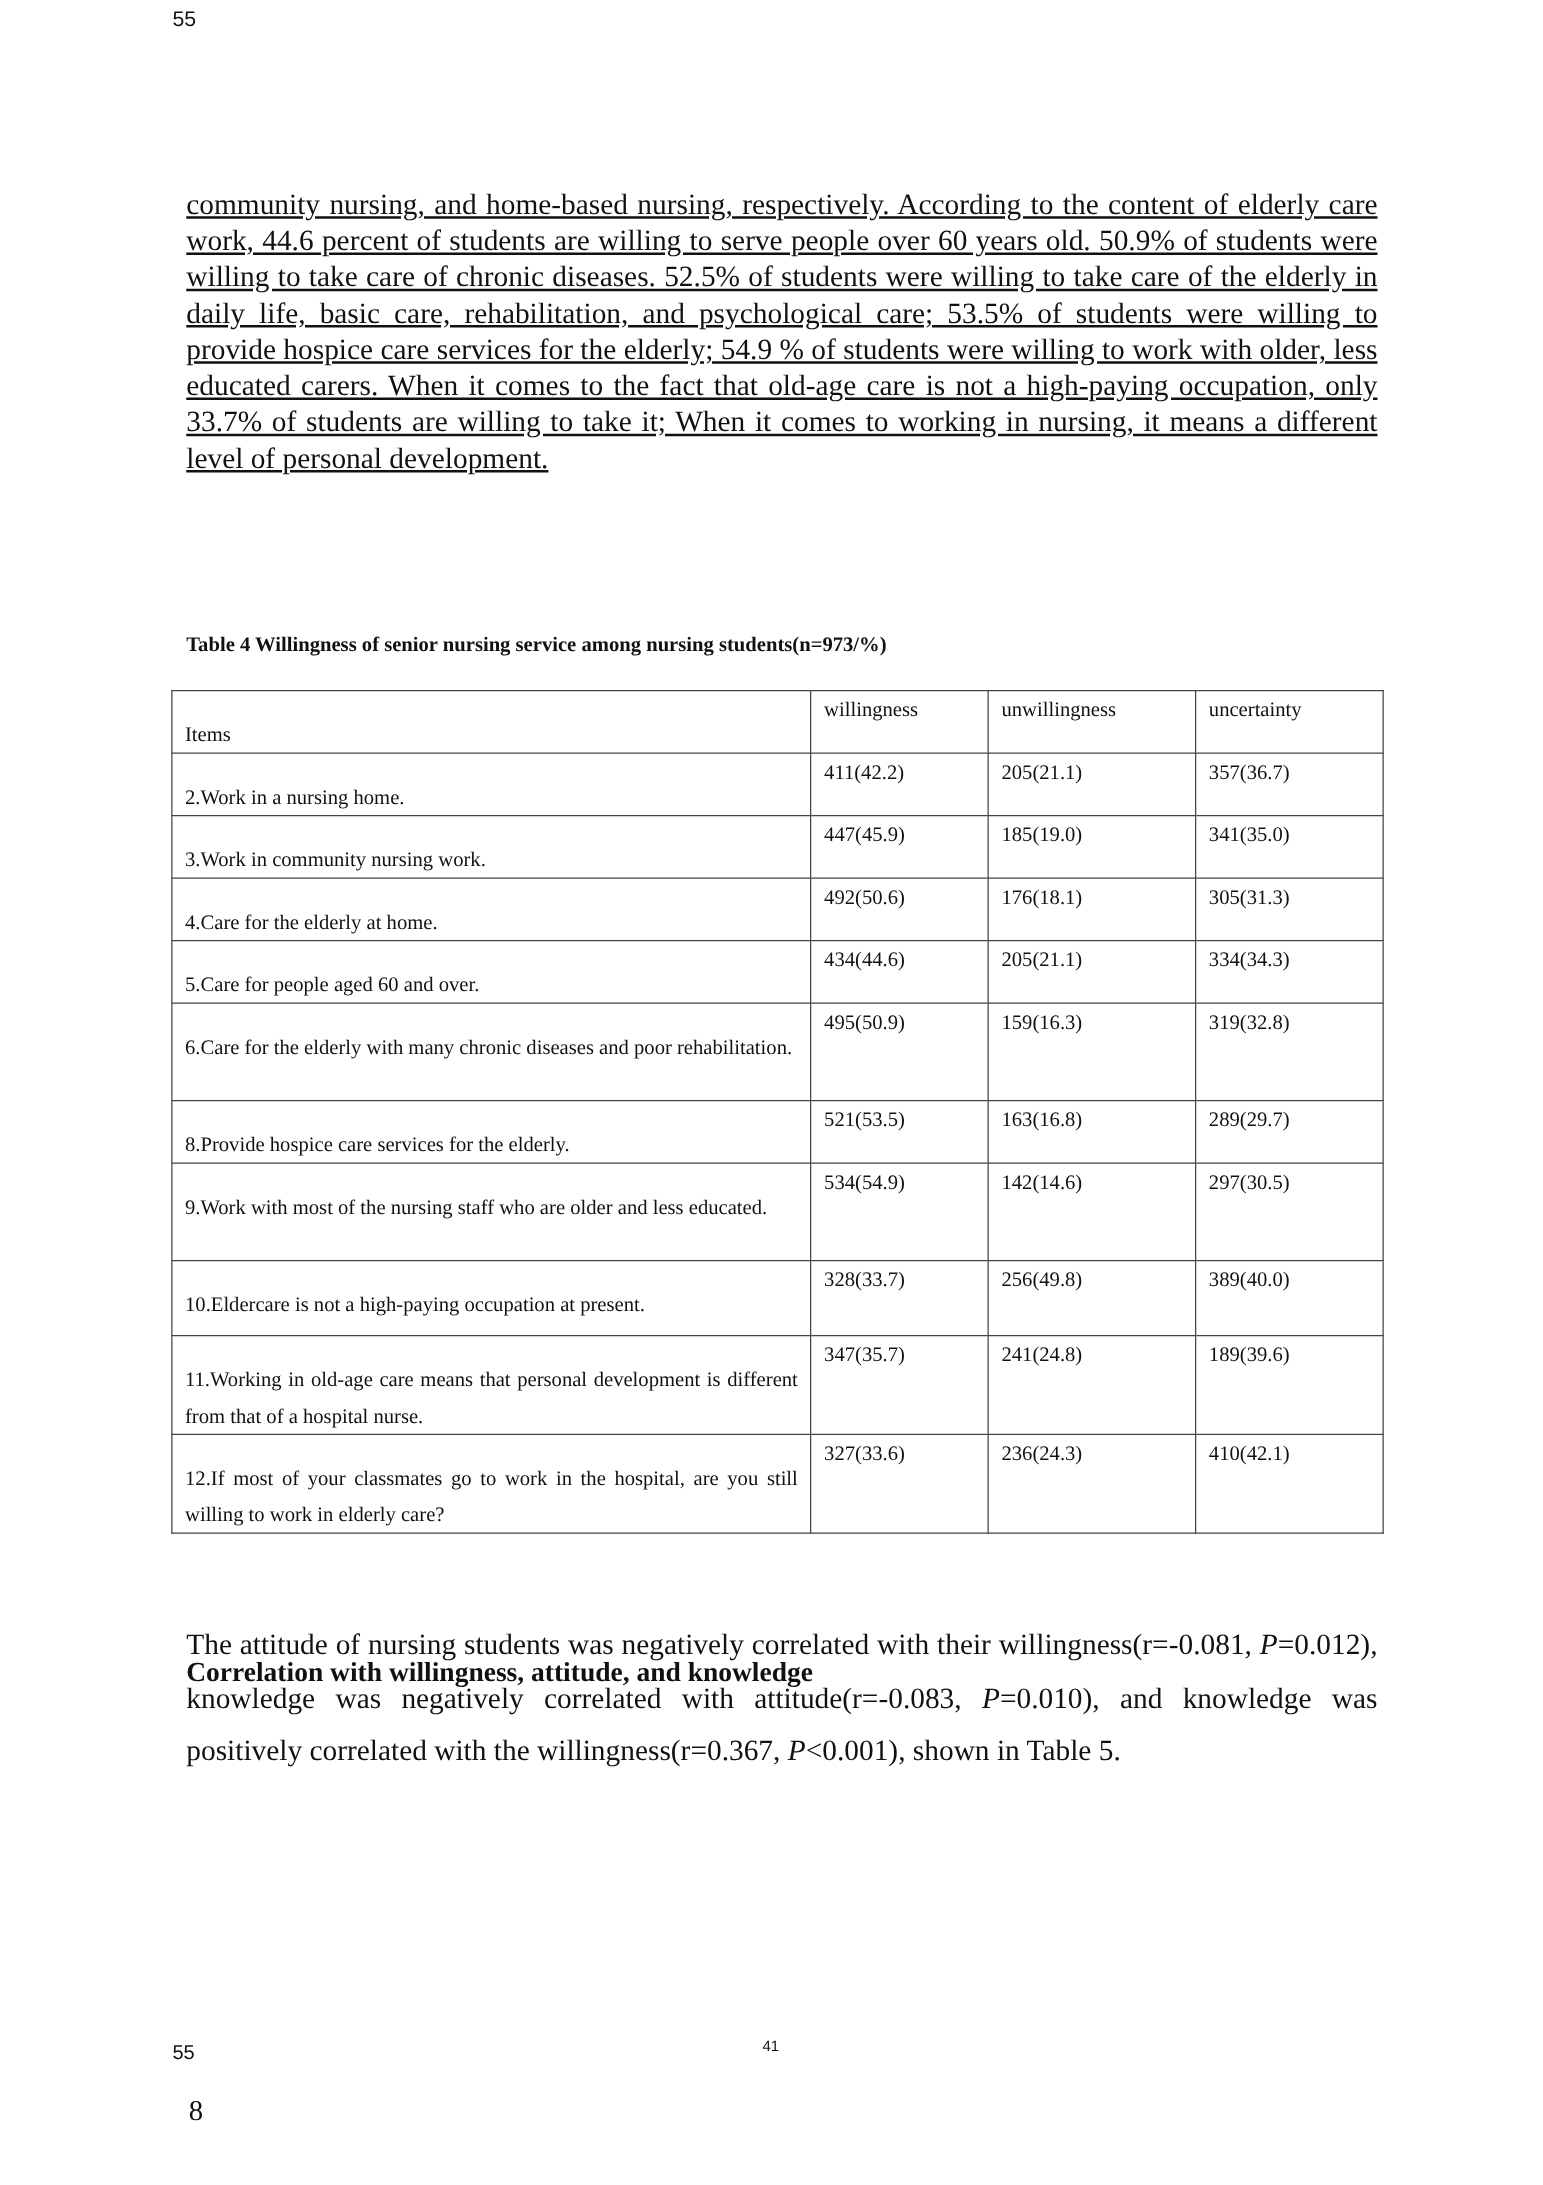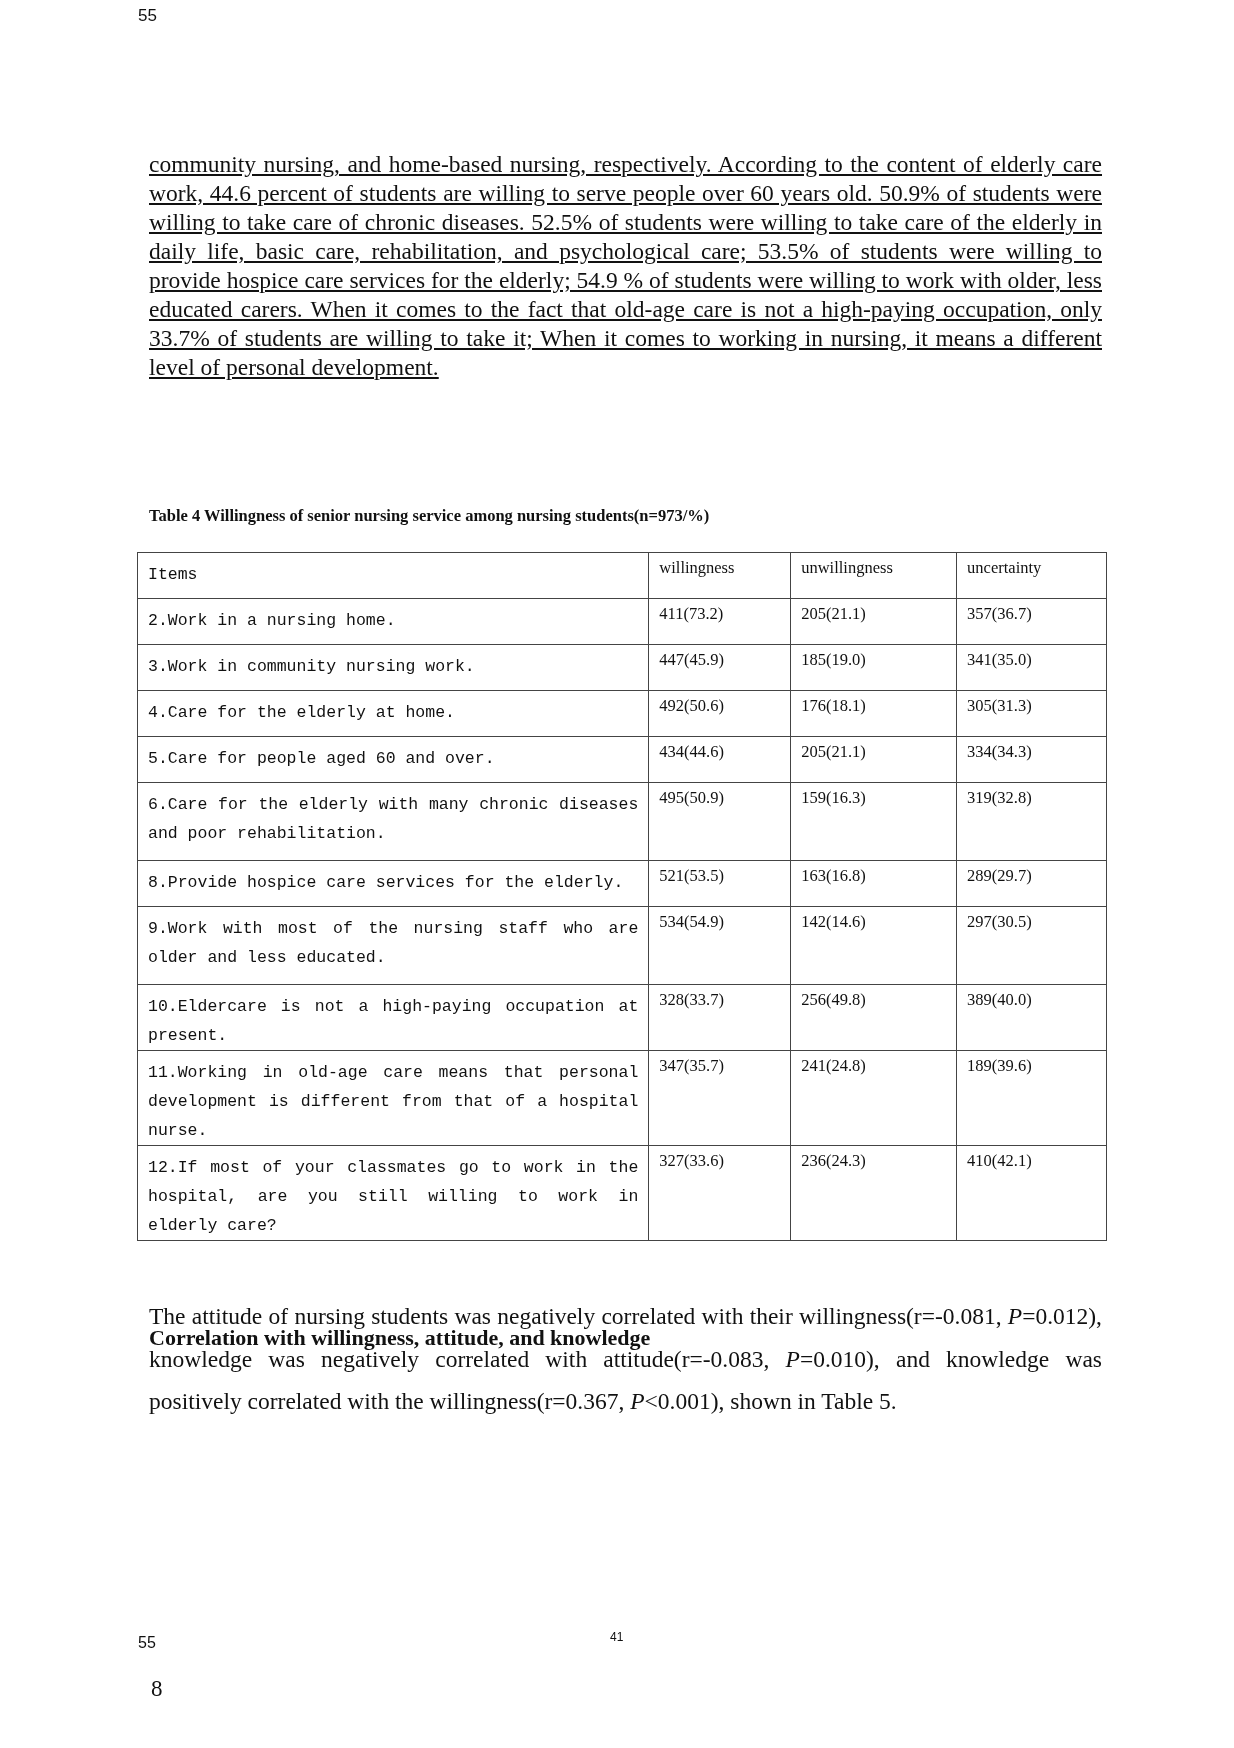--- a/index.html
+++ b/index.html
@@ -6,21 +6,21 @@
     body { width: 1234px; height: 1748px; position: relative; overflow: hidden; color: #111; }
     .abs { position: absolute; }
     .sans { font-family: "Liberation Sans", "DejaVu Sans", sans-serif; }
     .serif { font-family: "Liberation Serif", "DejaVu Serif", serif; }
     #header-num { left: 138px; top: 6px; font-size: 17px; }
     #body-text { left: 149px; top: 150px; width: 953px; font-size: 23.5px; line-height: 29px; text-align: justify; text-decoration: underline; }
     #body-text p { margin: 0; }
     #table-caption { left: 149px; top: 506px; font-size: 16.5px; font-weight: bold; }
     #data-table { left: 137px; top: 552px; width: 970px; border-collapse: collapse; font-size: 16.5px; }
     #data-table td { border: 1.3px solid #444; vertical-align: top; padding: 0 10px; line-height: 29px; }
-    #data-table td.item { width: 491px; text-align: justify; padding-top: 7px; padding-bottom: 0; font-family: Liberation Mono, monospace; }
+    #data-table td.item { width: 491px; text-align: justify; padding-top: 20px; padding-bottom: 0; }
     #data-table td.val { padding-top: 0; }
     #data-table td.c1 { width: 121px; }
     #data-table td.c2 { width: 145px; }
     #data-table td.c3 { width: 129px; }
     #section-heading { left: 149px; top: 1325px; font-size: 22px; font-weight: bold; }
     #corr-text { left: 149px; top: 1295px; width: 953px; font-size: 23.5px; line-height: 42.5px; text-align: justify; }
     #corr-text p { margin: 0; }
     #footer-left { left: 138px; top: 1634px; font-size: 16px; }
     #footer-center { left: 610px; top: 1630px; font-size: 12px; }
     #footer-bottom { left: 151px; top: 1676px; font-size: 23px; }
@@ -39,21 +39,21 @@
 <table id="data-table" class="abs serif">
   <tbody id="table-body">
     <tr style="height:46px">
       <td class="item">Items</td>
       <td class="val c1">willingness</td>
       <td class="val c2">unwillingness</td>
       <td class="val c3">uncertainty</td>
     </tr>
       <tr style="height: 46px;">
         <td class="item">2.Work in a nursing home.</td>
-        <td class="val c1">411(73.2)</td>
+        <td class="val c1">411(42.2)</td>
         <td class="val c2">205(21.1)</td>
         <td class="val c3">357(36.7)</td>
       </tr>
       <tr style="height: 46px;">
         <td class="item">3.Work in community nursing work.</td>
         <td class="val c1">447(45.9)</td>
         <td class="val c2">185(19.0)</td>
         <td class="val c3">341(35.0)</td>
       </tr>
       <tr style="height: 46px;">

